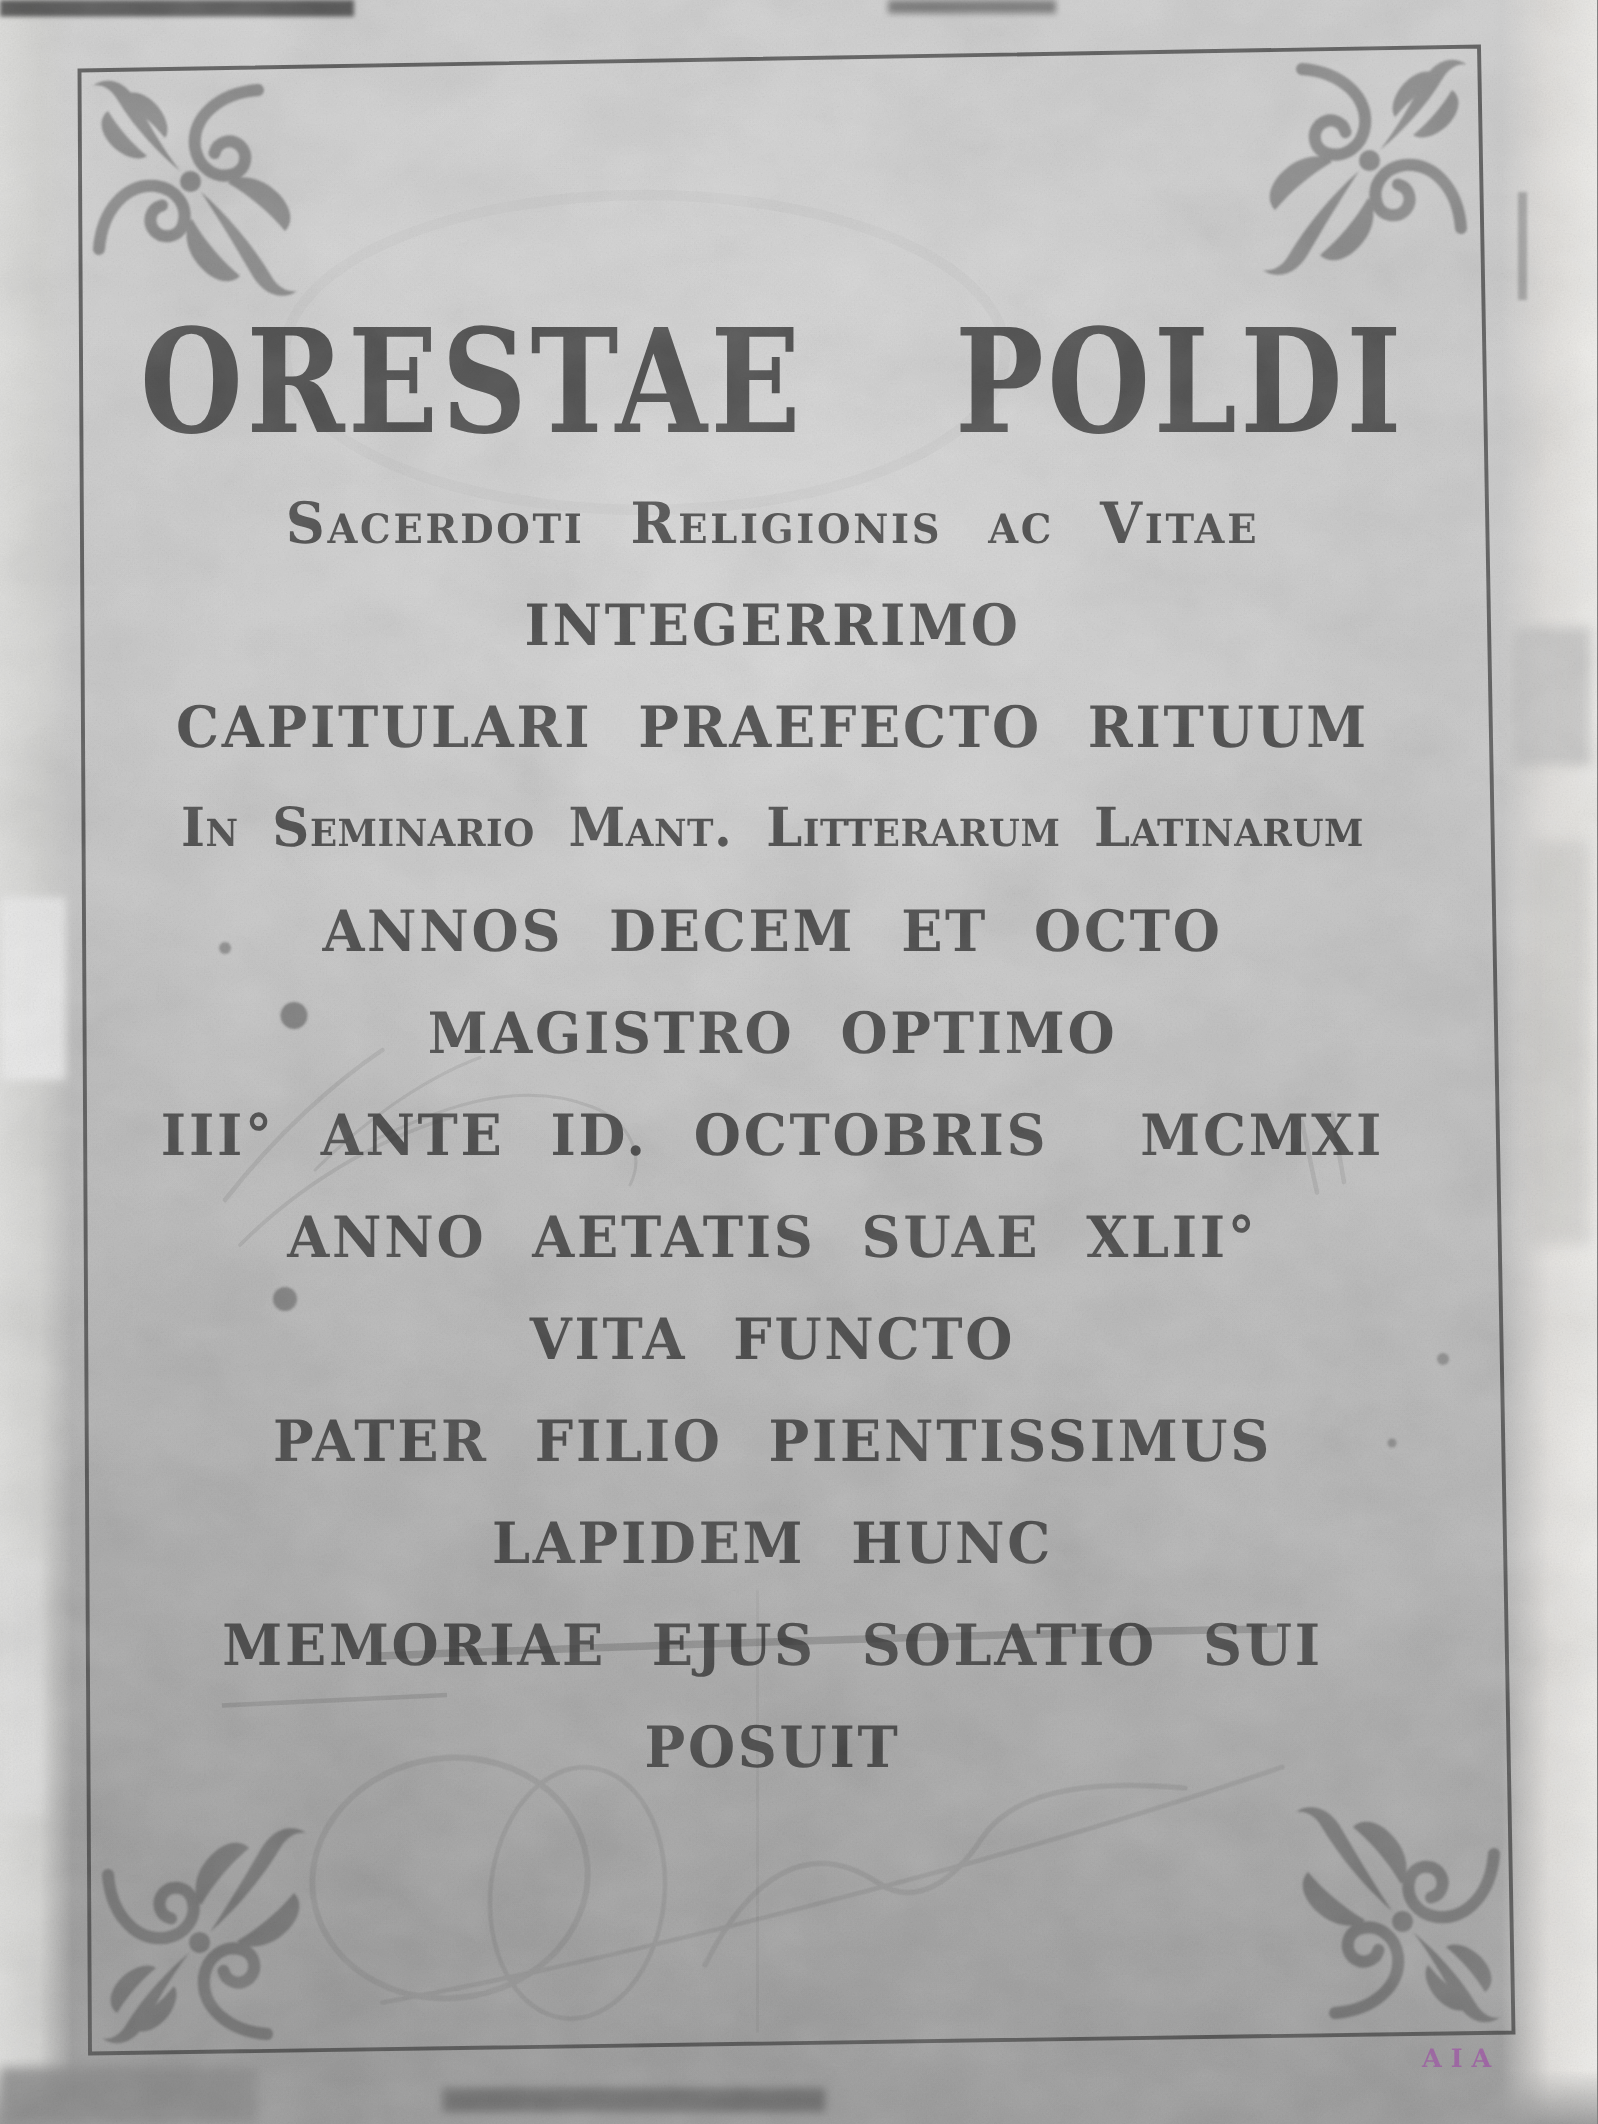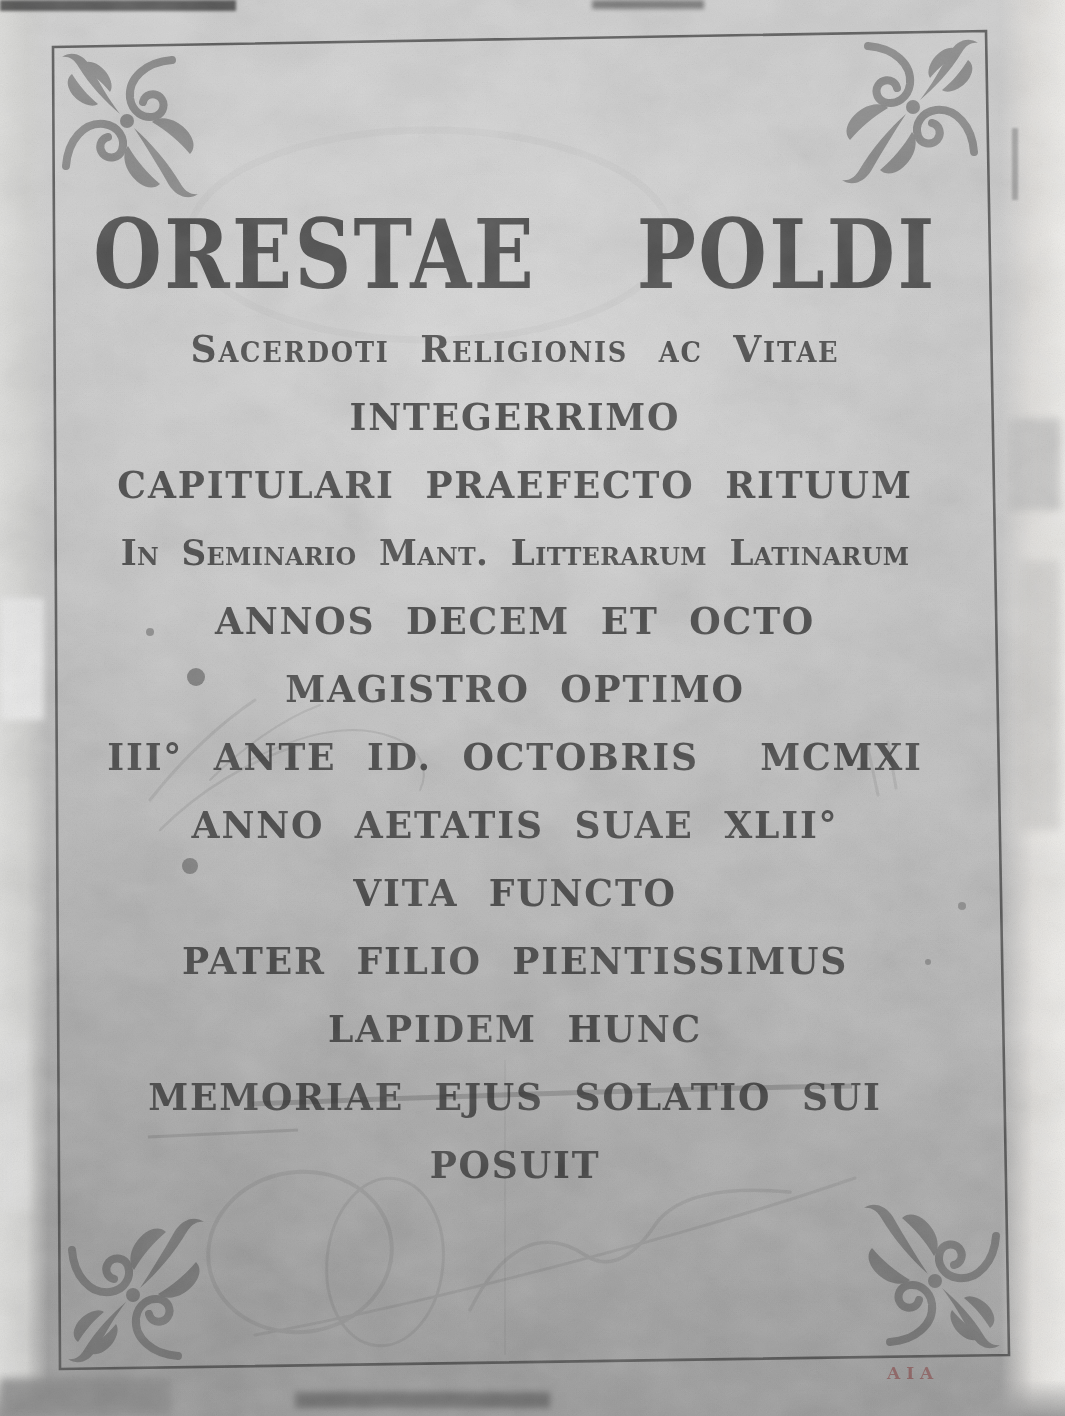--- a/index.html
+++ b/index.html
@@ -48,22 +48,22 @@
     transform:scaleX(0.82);white-space:pre;
   }
   .line{
     height:68px;display:flex;align-items:center;justify-content:center;
     font-size:38px;font-weight:bold;letter-spacing:0.05em;word-spacing:0.45em;
     transform:scaleX(0.95);white-space:pre;
   }
   .sc{font-variant:small-caps;}
   .wide{font-size:36px;letter-spacing:0.01em;word-spacing:0.3em;}
   .footer-mark{
-    position:absolute;left:887px;top:1363px;font-size:17px;font-weight:bold;
-    letter-spacing:0.35em;color:#7f1d1d;opacity:.45;filter:blur(0.5px);text-align:center;
+    position:absolute;left:948px;top:1363px;font-size:17px;font-weight:bold;
+    letter-spacing:0.35em;color:#a21caf;opacity:.45;filter:blur(0.5px);text-align:center;
   }
   .grain-svg{position:absolute;inset:0;pointer-events:none;}
 </style>
 </head>
 <body>
 
 <div class="photo">
 
   <div class="stone-shade"></div>
   <div class="smudge edge-left"></div>

